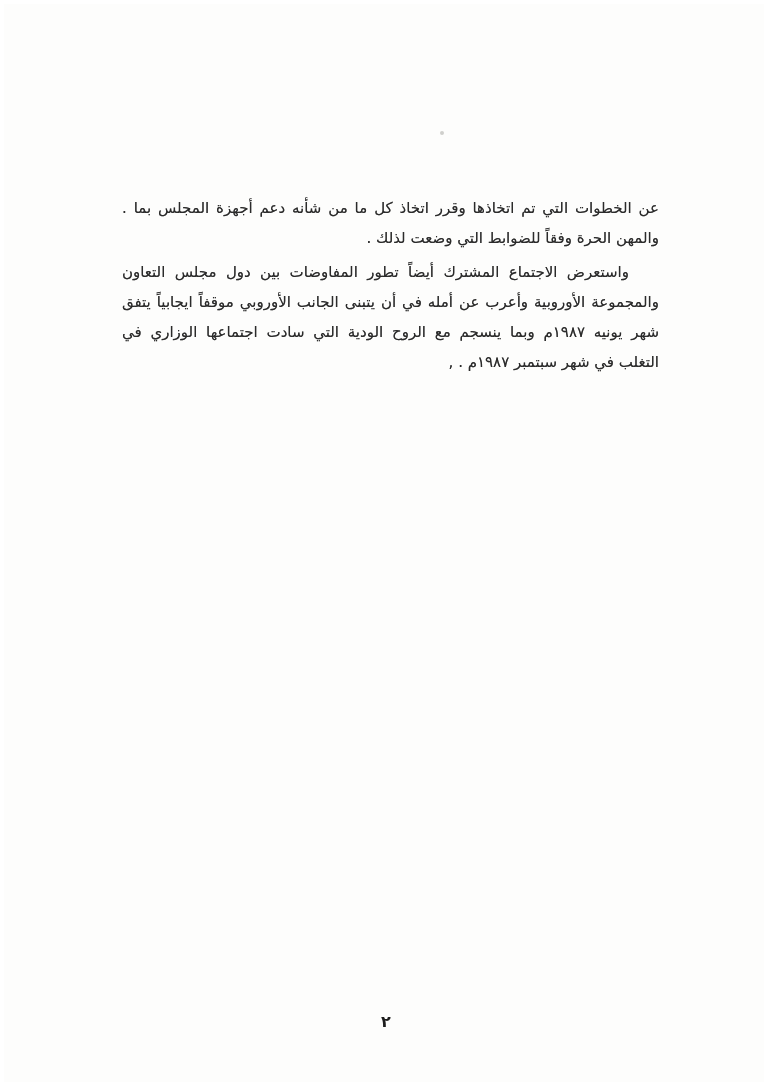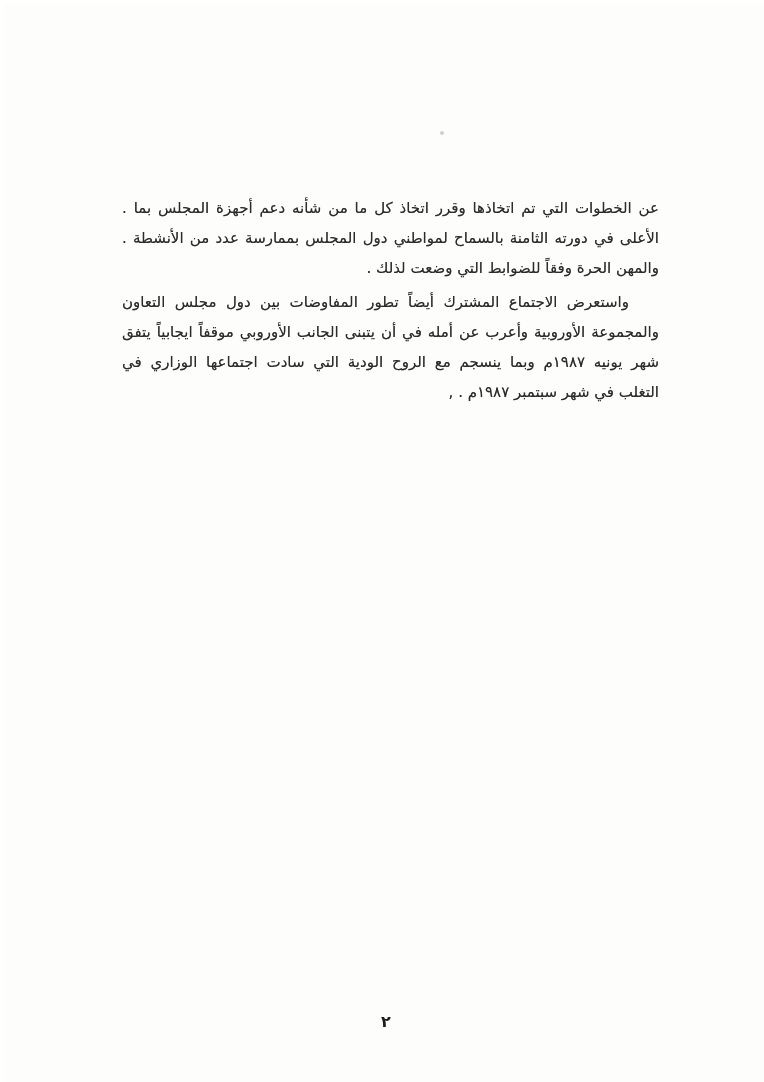--- a/index.html
+++ b/index.html
@@ -68,21 +68,20 @@
   }
 </style>
 </head>
 <body>
 
 <div class="page">
   <div class="scan-speck"></div>
   <div class="text-block">
       <div class="paragraph">
         <div class="line">عن الخطوات التي تم اتخاذها وقرر اتخاذ كل ما من شأنه دعم أجهزة المجلس بما .</div>
-        <div class="line">الأعلى في دورته الثامنة بالسماح لمواطني دول المجلس بممارسة عدد من الأنشطة .</div>
         <div class="line line-last">والمهن الحرة وفقاً للضوابط التي وضعت لذلك .</div>
       </div>
       <div class="paragraph">
         <div class="line line-indent">واستعرض الاجتماع المشترك أيضاً تطور المفاوضات بين دول مجلس التعاون</div>
         <div class="line">والمجموعة الأوروبية وأعرب عن أمله في أن يتبنى الجانب الأوروبي موقفاً ايجابياً يتفق</div>
         <div class="line">شهر يونيه ١٩٨٧م وبما ينسجم مع الروح الودية التي سادت اجتماعها الوزاري في</div>
         <div class="line line-last">التغلب في شهر سبتمبر ١٩٨٧م . ,</div>
       </div>
     </div>
   <div class="page-number">٢</div>

